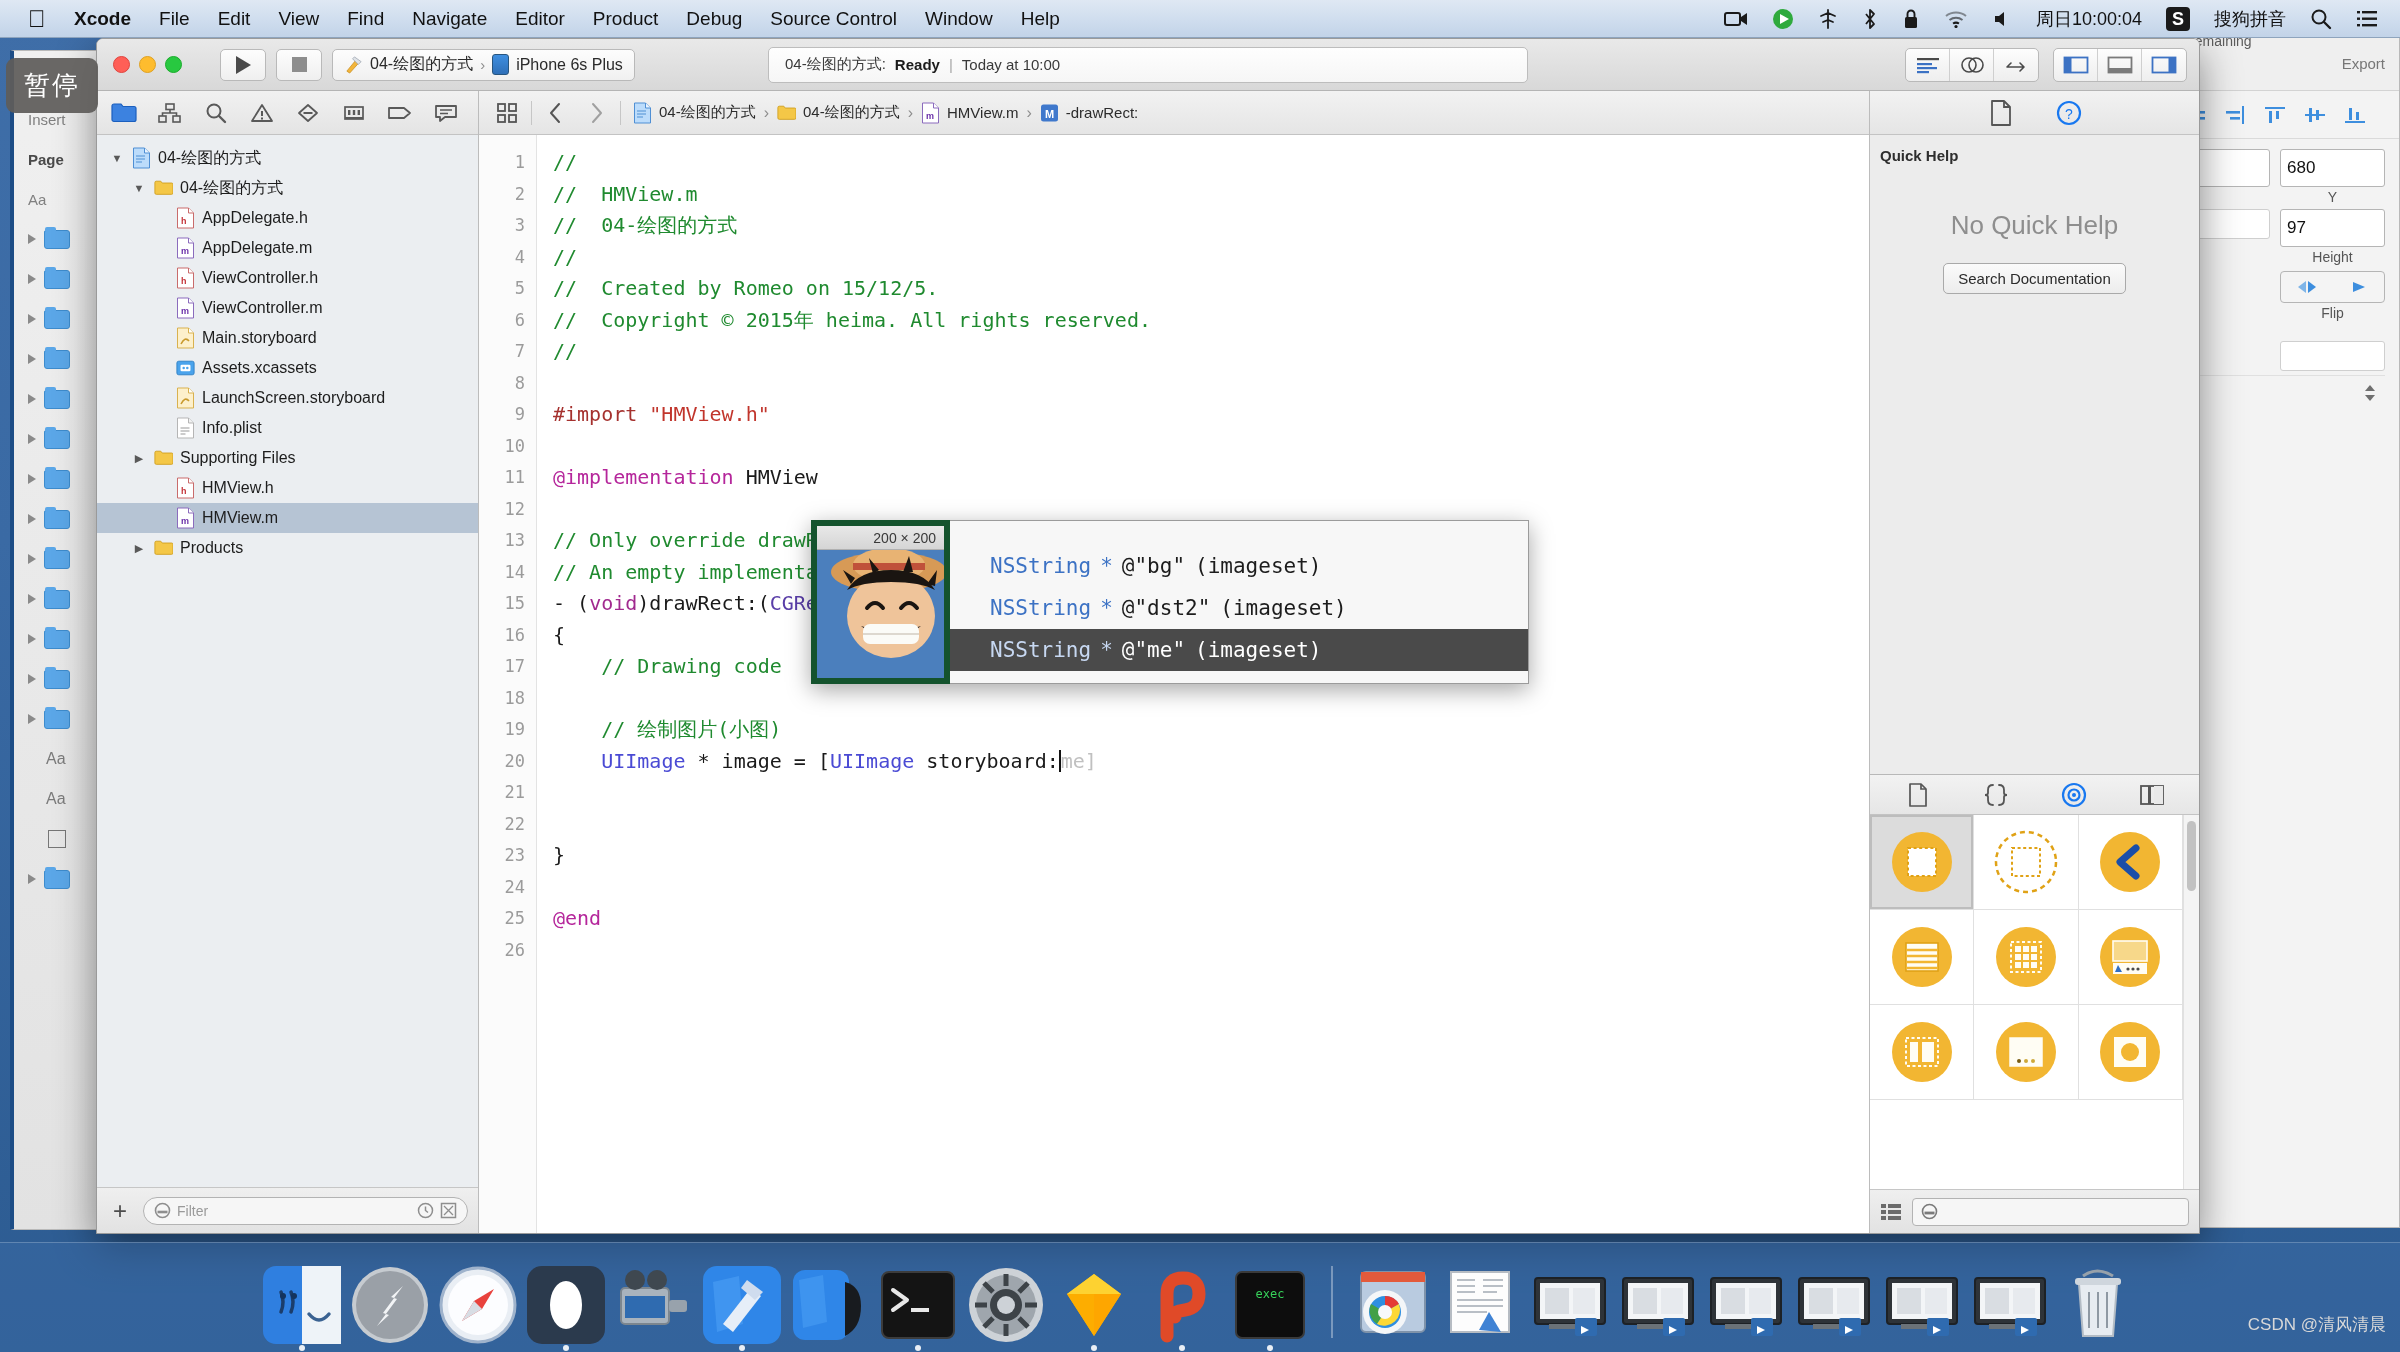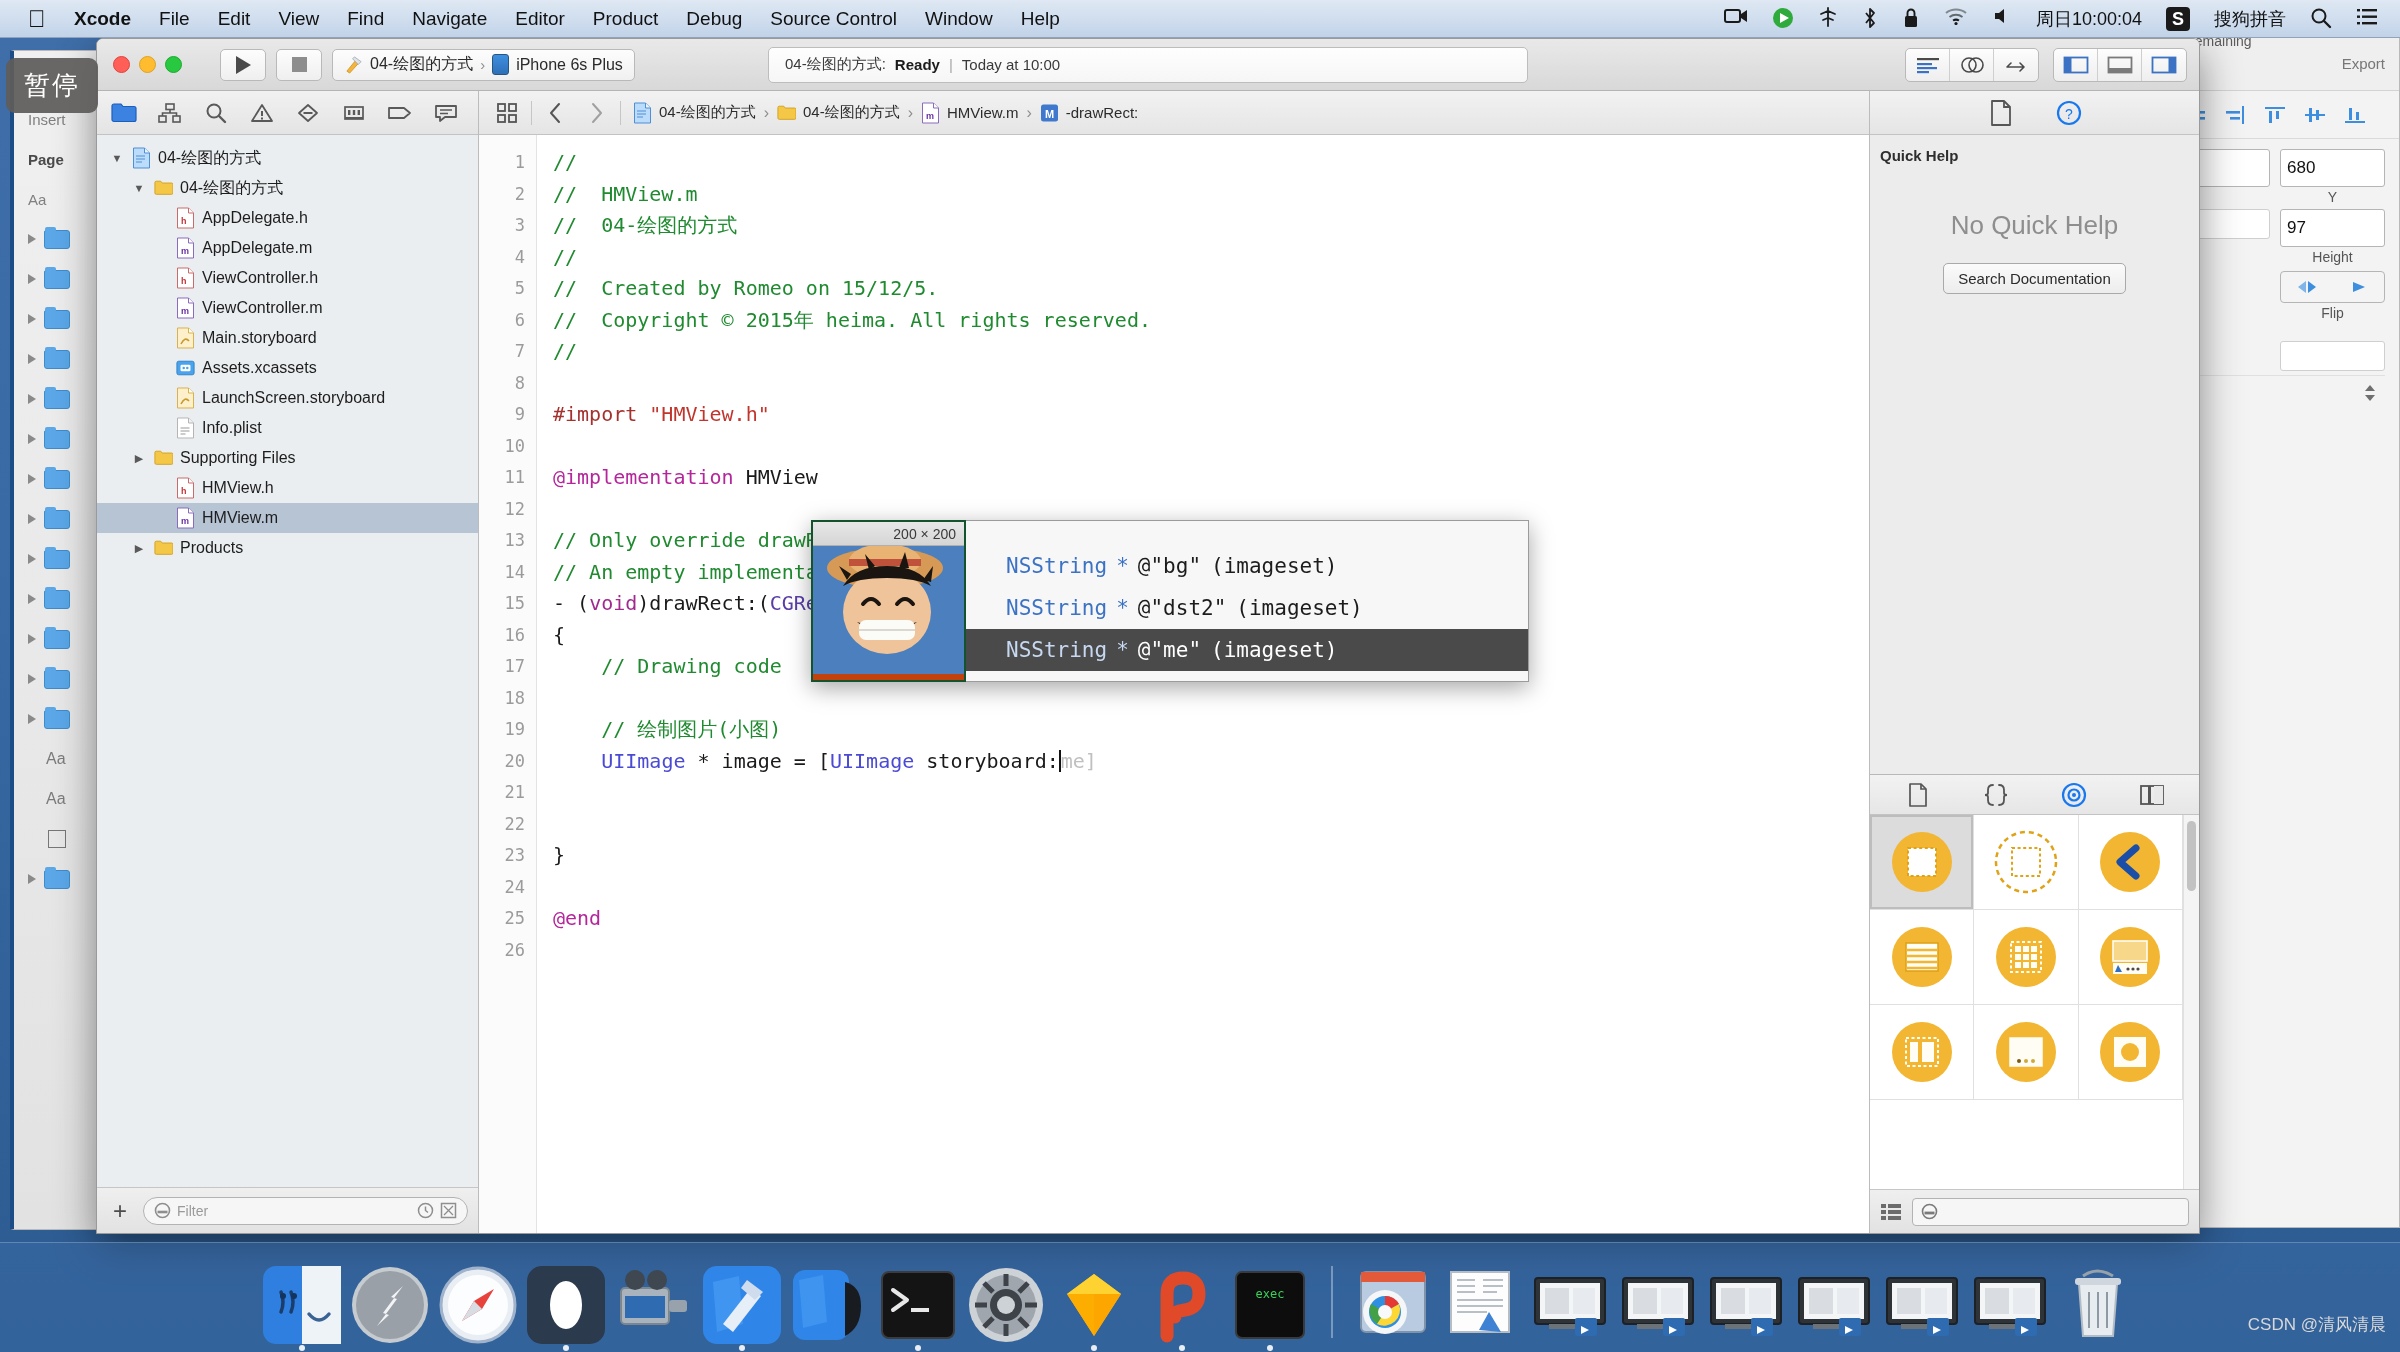--- a/index.html
+++ b/index.html
@@ -167,21 +167,21 @@
   .c-pl { color:#1a1a1a; }
   .caret { display:inline-block; width:2px; height:22px; background:#111; vertical-align:-4px; }
   .ghost { color:#c0c0c0; }
 
   
   #ac-popup {
     position:absolute; left: 332px; top: 385px; width: 718px;
     display:flex; z-index: 40;
     box-shadow: 0 6px 22px rgba(0,0,0,0.35);
   }
-  #ac-thumb { width: 155px; flex:none; background:#c2410c; border:2px solid #14532d; }
+  #ac-thumb { width: 139px; flex:none; background:#c2410c; border:6px solid #14532d; }
   #ac-thumb-head { height:24px; background: linear-gradient(180deg,#e8e8e8,#d5d5d5); border-bottom:1px solid #b0b0b0;
      display:flex; align-items:center; justify-content:flex-end; padding-right:8px; font-size:14px; color:#3a3a3a; }
   #ac-thumb-img { height: 128px; position:relative; overflow:hidden; background: linear-gradient(180deg,#3d6fb2,#5a8fd0); }
   #ac-list { flex:1; background:#f7f7f7; border:1px solid #9b9b9b; border-left:none; padding: 24px 0 10px 0; }
   .ac-row { height:42px; display:flex; align-items:center; padding-left:40px;
      font-family:"DejaVu Sans Mono", monospace; font-size:21px; color:#1c1c1c; }
   .ac-row.sel { background:#4a4a4a; color:#fff; }
   .ac-type { color:#3c72c4; margin-right:9px;}
   .ac-row.sel .ac-type { color:#c7d8f2; }
   .ac-star { color:#3c72c4; margin-right:9px;}
@@ -212,21 +212,21 @@
 
   
   #menubar {
     position:absolute; left:0; top:0; width: 2400px; height: 38px; z-index: 200;
     background: linear-gradient(180deg,#dfe8f3 0%, #cfddee 55%, #c2d3e8 100%);
     border-bottom:1px solid #8ea4bd;
     display:flex; align-items:center; padding: 0 14px; gap: 0;
   }
   .mb-item { padding: 0 14px; font-size: 19px; color:#111; line-height:38px; white-space:nowrap; }
   .mb-item.bold { font-weight: bold; }
-  #menubar-right { margin-left:auto; display:flex; align-items:flex-start; gap: 24px; padding-right: 8px; }
+  #menubar-right { margin-left:auto; display:flex; align-items:center; gap: 24px; padding-right: 8px; }
   .mbr { font-size:18px; color:#111; display:flex; align-items:center; }
 
   
   #pause-tip {
     position:absolute; left: 6px; top: 58px; z-index: 300;
     background: rgba(95,92,90,0.93); color:#fff; border-radius:9px;
     padding: 10px 18px; font-size: 26px; letter-spacing:2px;
   }
 
   

